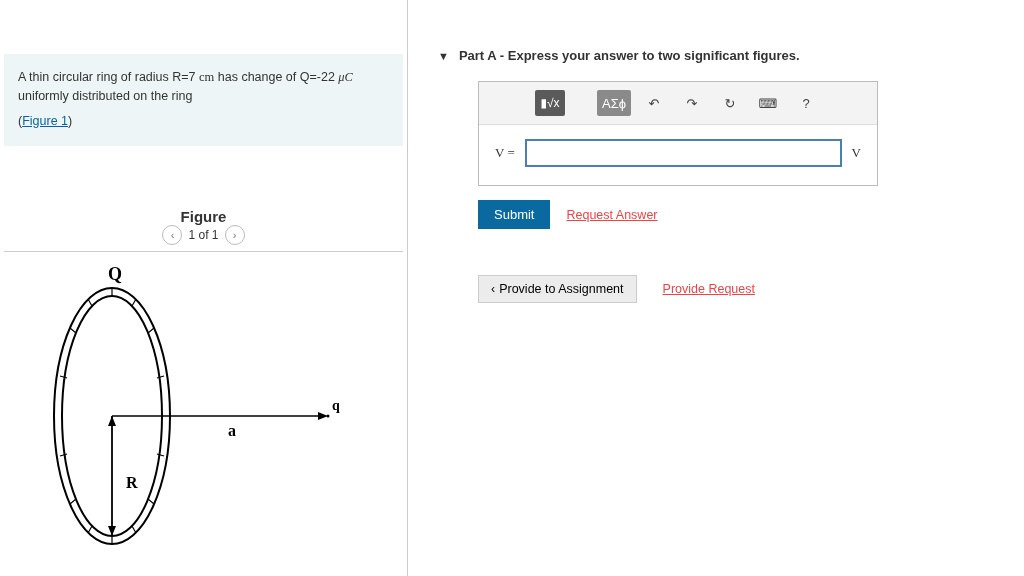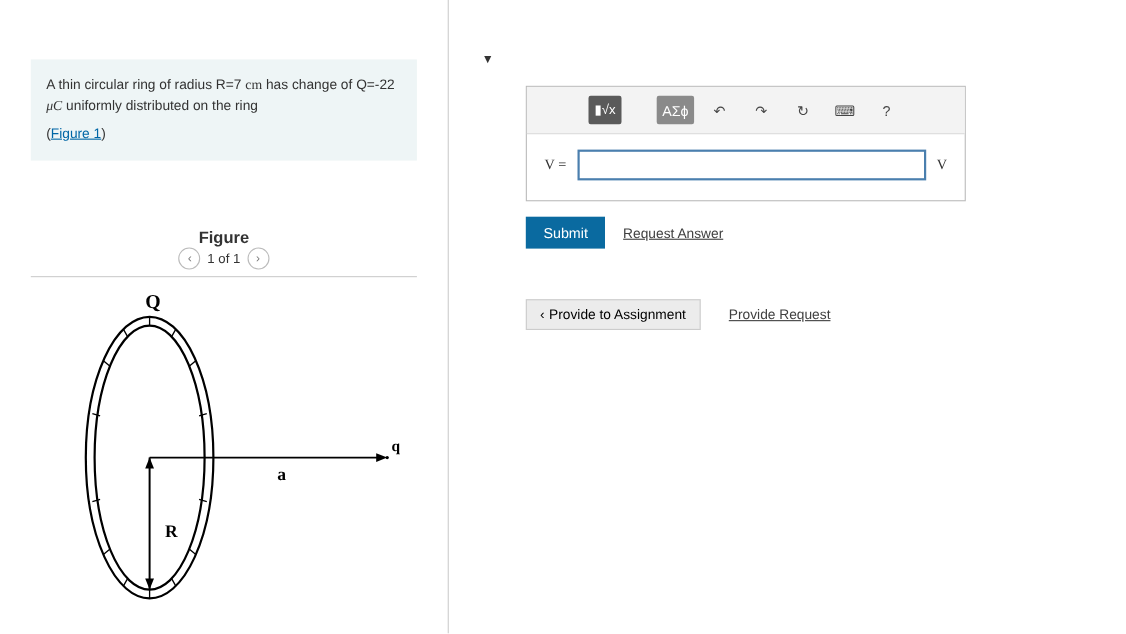--- a/index.html
+++ b/index.html
@@ -8,21 +8,21 @@
       font-size: 13px;
       color: #333;
       width: 1024px;
       height: 576px;
       overflow: hidden;
       display: flex;
       background: #fff;
     }
     .left-panel {
       width: 408px;
-      padding: 10px 28px;
+      padding: 10px 4px;
       border-right: 1px solid #ccc;
     }
     .problem-statement {
       background: #eef5f6;
       padding: 14px 14px 16px 14px;
       margin-top: 44px;
       font-size: 12.5px;
       line-height: 1.5;
     }
     .problem-statement a {
@@ -154,21 +154,21 @@
     .submit-btn {
       background: #0a6aa0;
       color: #fff;
       border: none;
       padding: 7px 16px;
       font-size: 13px;
       cursor: pointer;
       text-align: right;
     }
     .link {
-      color: #404040;
+      color: #ef4444;
       font-size: 12.5px;
       text-decoration: underline;
       cursor: pointer;
     }
     .bottom-actions {
       margin-top: 46px;
       margin-left: 40px;
       display: flex;
       align-items: center;
       gap: 26px;
@@ -243,20 +243,21 @@
       <text x="198" y="170" font-family="Times New Roman" font-weight="bold" font-size="16">a</text>
       <text x="302" y="144" font-family="Times New Roman" font-weight="bold" font-size="14">q</text>
     </svg>
   </div>
 </div>
 
 <div class="right-panel">
 
   <div class="part-header">
     <span class="caret">▼</span>
+    <span class="part-title">Part A - Express your answer to two significant figures.</span>
   </div>
 
 
   <div class="answer-box">
     <div class="toolbar">
       <span class="tbtn dark">▮√x</span>
       <span class="tbtn grey">ΑΣϕ</span>
       <span class="tbtn">↶</span>
       <span class="tbtn">↷</span>
       <span class="tbtn">↻</span>

